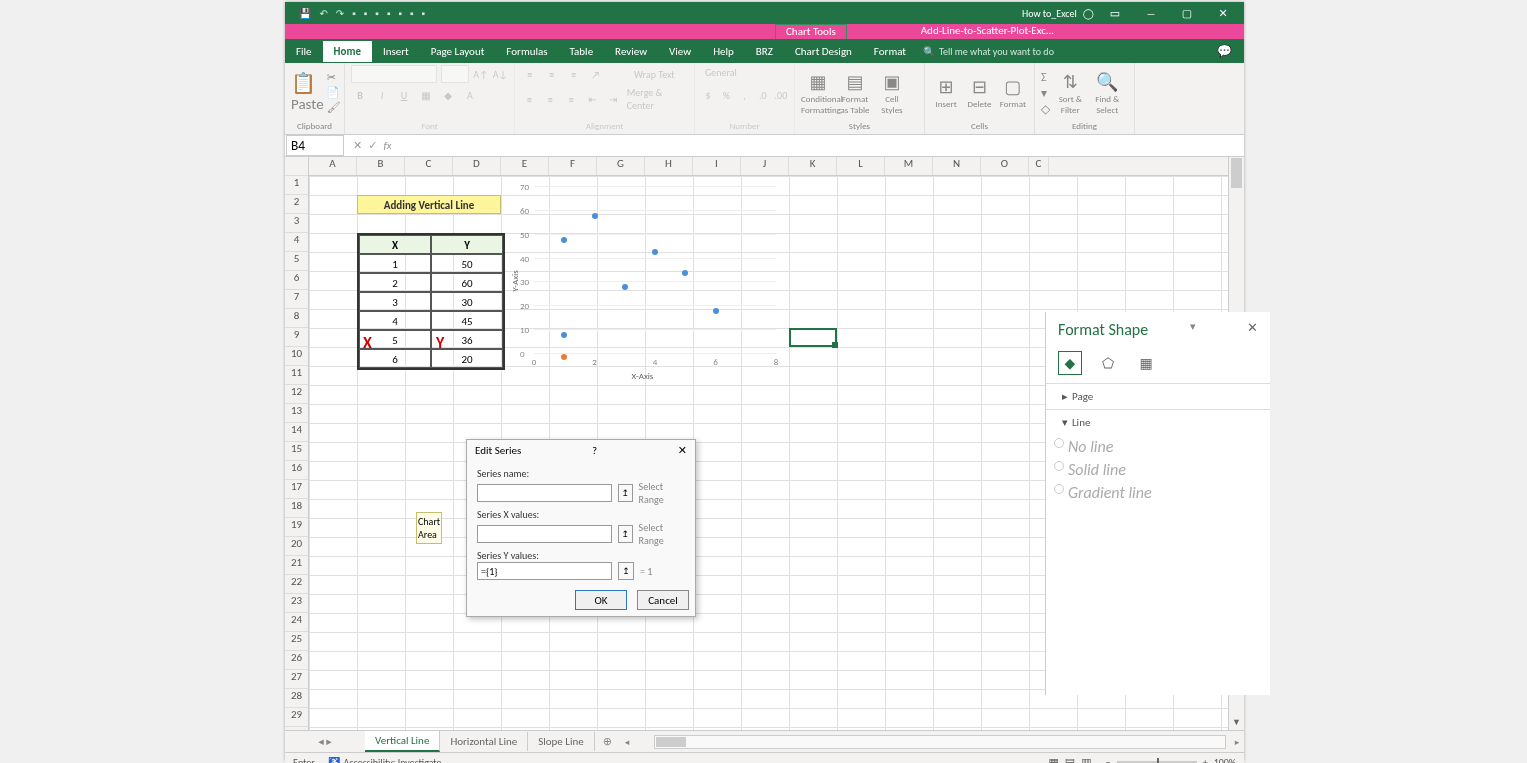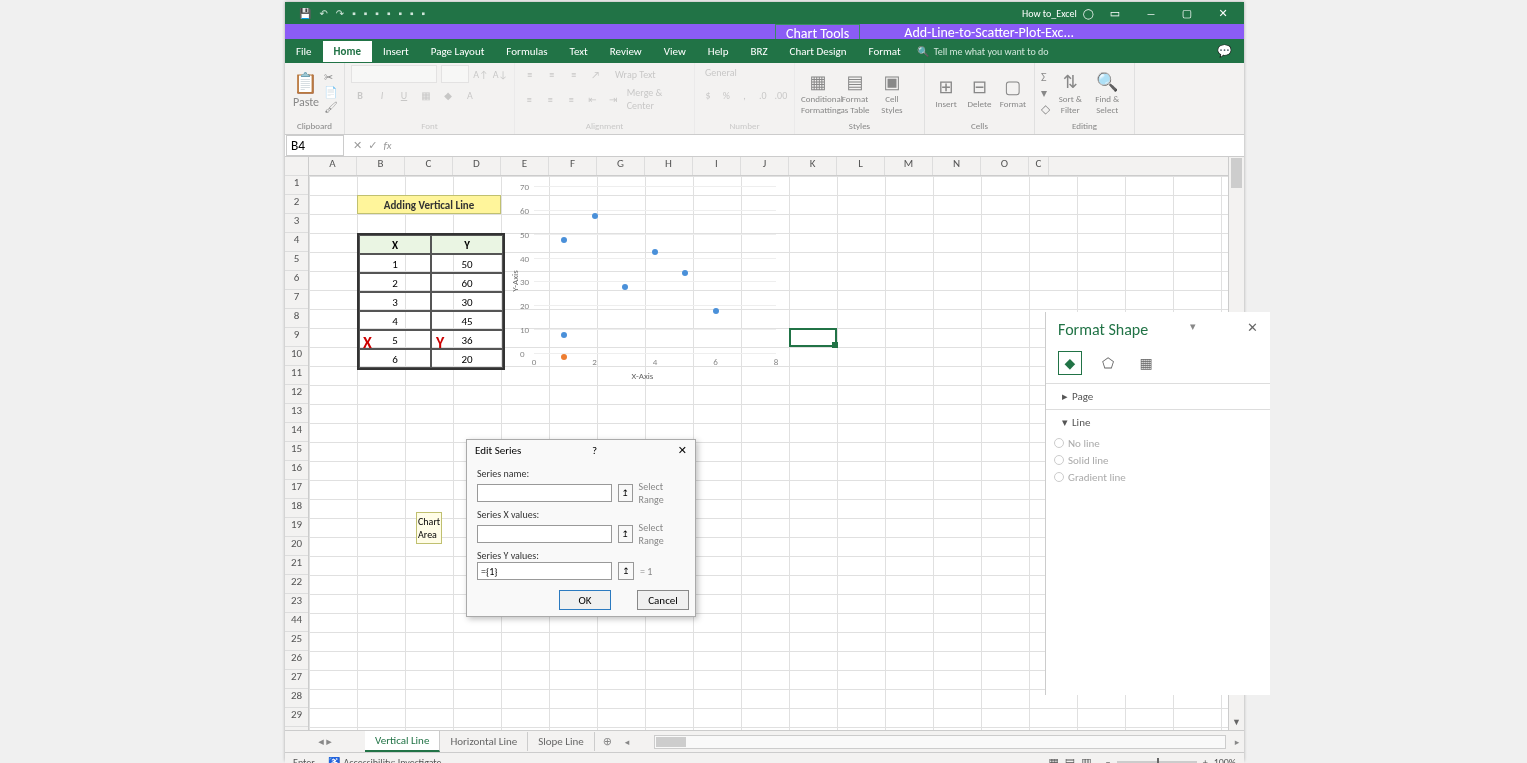--- a/index.html
+++ b/index.html
@@ -4,35 +4,35 @@
 <style>
 * { margin:0; padding:0; box-sizing:border-box; font-family:"Segoe UI",Calibri,sans-serif; }
 body { background:#f0f0f0; width:1527px; height:763px; position:relative; overflow:hidden; }
 .app { position:absolute; left:285px; top:2px; width:959px; height:759px; background:#fff; box-shadow:0 0 3px rgba(0,0,0,.3); }
 .titlebar { height:22px; background:#217346; color:#fff; display:flex; align-items:center; font-size:10px; }
 .qat { display:flex; gap:8px; padding-left:14px; color:#d0e6da; }
 .qat span { cursor:default; }
 .title-center { flex:1; text-align:center; }
 .title-right { display:flex; gap:6px; align-items:center; padding-right:6px; }
 .title-right .winbtn { width:30px; text-align:center; font-size:11px; }
-.tab-contexts { height:15px; background:#8b5cf6; display:flex; font-size:14px; color:#fff; }
+.tab-contexts { height:15px; background:#ec4899; display:flex; font-size:11px; color:#fff;gap:30px; }
 .tab-contexts .ctx { padding:0 10px; }
 .tab-contexts .ctx-chart { margin-left:490px; border-top:1px solid #3b8b65; border-left:1px solid #3b8b65; border-right:1px solid #3b8b65; }
 .ribbon-tabs { height:24px; background:#217346; display:flex; align-items:center; font-size:11px; }
 .ribbon-tabs .tab { padding:4px 11px; color:#fff; cursor:default; }
 .ribbon-tabs .tab.active { background:#fff; color:#217346; font-weight:600; }
 .ribbon-tabs .tell { color:#d0e6da; font-size:10px; padding-left:22px; position:relative; }
 .ribbon-tabs .tell:before { content:"🔍"; position:absolute; left:6px; font-size:10px; }
 .ribbon-tabs .comments { margin-left:auto; padding-right:12px; color:#d0e6da; font-size:12px; }
 .ribbon-body { height:72px; background:#f3f2f1; border-bottom:1px solid #ccc; display:flex; font-size:10px; color:#888; }
 .ribbon-body .grp { border-right:1px solid #e0e0e0; padding:2px 6px; display:flex; flex-direction:column; }
 .ribbon-body .grp .ctls { flex:1; display:flex; align-items:center; gap:3px; }
 .ribbon-body .grp .gname { text-align:center; font-size:9px; color:#888; padding-bottom:1px; }
 .ribbon-body .ghosted { opacity:.4; }
-.paste-big { width:34px; height:44px; text-align:center; font-size:12px; }
+.paste-big { width:34px; height:44px; text-align:left; font-size:15px; }
 .paste-big:before { content:"📋"; display:block; font-size:20px; }
 .small-col { display:flex; flex-direction:column; gap:2px; font-size:11px; }
 .fnt-row { display:flex; gap:4px; align-items:center; }
 .fnt-row .fbox { border:1px solid #ccc; height:18px; background:#fff; }
 .rbtn { width:18px; height:18px; display:flex; align-items:center; justify-content:center; }
 .big-btn { width:34px; text-align:center; font-size:9px; }
 .big-btn .ico { font-size:18px; display:block; }
 
 .namebox-row { height:22px; border-bottom:1px solid #ccc; display:flex; align-items:center; font-size:11px; background:#fff; }
 .namebox { width:58px; border:1px solid #ccc; margin:1px; padding:1px 4px; }
@@ -81,34 +81,34 @@
 .dialog { position:absolute; left:157px; top:263px; width:230px; background:#f9f9f9; border:1px solid #aaa; box-shadow:2px 2px 6px rgba(0,0,0,.25); font-size:11px; }
 .dialog .dtitle { padding:4px 8px; font-weight:normal; display:flex; }
 .dialog .dtitle .dx { margin-left:auto; cursor:default; }
 .dialog .dtitle .dq { margin-left:auto; margin-right:10px; }
 .dialog .dbody { padding:4px 10px; }
 .dialog .dlbl { font-size:10px; color:#333; margin-top:2px; }
 .dialog .dinprow { display:flex; align-items:center; gap:6px; }
 .dialog .dinp { flex:0 0 135px; height:18px; border:1px solid #999; background:#fff; padding:0 3px; font-size:10px; }
 .dialog .dsel { width:16px; height:18px; border:1px solid #999; font-size:9px; text-align:center; line-height:16px; }
 .dialog .dhint { font-size:10px; color:#888; }
-.dialog .dbtns { padding:6px; display:flex; justify-content:flex-end; gap:26px; }
+.dialog .dbtns { padding:6px; display:flex; justify-content:flex-end; gap:10px; }
 .dialog .dbtn { width:52px; height:20px; border:1px solid #888; background:#f0f0f0; font-size:11px; }
 .dialog .dbtn.ok { border-color:#2b7ac0; }
 
 
 .pane { position:absolute; left:760px; top:155px; width:225px; bottom:35px; background:#fff; border-left:1px solid #ccc; font-size:12px; }
 .pane .ptitle { padding:8px 12px; font-size:16px; color:#217346; display:flex; }
 .pane .ptitle .pclose { margin-left:auto; font-size:13px; color:#666; }
 .pane .picons { display:flex; gap:14px; padding:4px 12px 8px; }
 .pane .picons .picon { width:24px; height:24px; border:1px solid transparent; display:flex; align-items:center; justify-content:center; font-size:14px; color:#666; }
 .pane .picons .picon.active { border-color:#217346; color:#217346; }
 .pane .psec { border-top:1px solid #ddd; padding:6px 16px; font-size:11px; color:#555; }
 .pane .psec .chev { display:inline-block; width:10px; }
-.pane .pradio { padding:2px 0 2px 22px; font-size:11px; color:#aaa; position:relative; }
+.pane .pradio { padding:2px 0 2px 22px; font-size:16px; color:#aaa; position:relative;font-style:italic; }
 .pane .pradio:before { content:""; position:absolute; left:8px; top:3px; width:8px; height:8px; border:1px solid #ccc; border-radius:50%; }
 
 .sheet-tabs { height:22px; border-top:1px solid #ccc; display:flex; align-items:center; font-size:11px; background:#f3f2f1; }
 .sheet-tabs .nav { width:80px; text-align:center; color:#888; }
 .sheet-tabs .stab { padding:3px 10px; border-right:1px solid #ccc; background:#fff; color:#217346; }
 .sheet-tabs .stab.active { border-bottom:2px solid #217346; font-weight:400; }
 .sheet-tabs .stab.in { color:#666; background:#f3f2f1; }
 .sheet-tabs .addtab { padding:3px 8px; color:#888; }
 .sheet-tabs .hscroll { flex:1; margin-left:20px; margin-right:4px; height:14px; border:1px solid #ccc; position:relative; background:#f9f9f9; }
 .sheet-tabs .hscroll .hthumb { position:absolute; left:1px; top:1px; bottom:1px; width:30px; background:#cdcdcd; }
@@ -153,21 +153,21 @@
     <div class="ctx ctx-chart">Chart Tools</div>
     <div class="ctx" style="margin-left:34px">Add-Line-to-Scatter-Plot-Exc...</div>
   </div>
 
   <div class="ribbon-tabs">
     <div class="tab">File</div>
     <div class="tab active">Home</div>
     <div class="tab">Insert</div>
     <div class="tab">Page Layout</div>
     <div class="tab">Formulas</div>
-    <div class="tab">Text</div>
+    <div class="tab">Table</div>
     <div class="tab">Review</div>
     <div class="tab">View</div>
     <div class="tab">Help</div>
     <div class="tab">BRZ</div>
     <div class="tab">Chart Design</div>
     <div class="tab">Format</div>
     <div class="tab tell">Tell me what you want to do</div>
     <div class="comments">💬</div>
   </div>
 
@@ -208,21 +208,21 @@
       </div>
       <div class="gname">Font</div>
     </div>
     <div class="grp ghosted" style="width:180px">
       <div class="ctls" style="flex-direction:column;align-items:stretch;gap:3px">
         <div class="fnt-row">
           <div class="rbtn">≡</div>
           <div class="rbtn">≡</div>
           <div class="rbtn">≡</div>
           <div class="rbtn">↗</div>
-          <div style="margin-left:6px;font-size:10px">Wrap Text</div>
+          <div style="margin-left:25px;font-size:10px">Wrap Text</div>
         </div>
         <div class="fnt-row">
           <div class="rbtn">≡</div>
           <div class="rbtn">≡</div>
           <div class="rbtn">≡</div>
           <div class="rbtn">⇤</div>
           <div class="rbtn">⇥</div>
           <div style="margin-left:1px;font-size:10px">Merge &amp; Center</div>
         </div>
       </div>
@@ -300,21 +300,21 @@
         <div class="rh">14</div>
         <div class="rh">15</div>
         <div class="rh">16</div>
         <div class="rh">17</div>
         <div class="rh">18</div>
         <div class="rh">19</div>
         <div class="rh">20</div>
         <div class="rh">21</div>
         <div class="rh">22</div>
         <div class="rh">23</div>
-        <div class="rh">44</div>
+        <div class="rh">24</div>
         <div class="rh">25</div>
         <div class="rh">26</div>
         <div class="rh">27</div>
         <div class="rh">28</div>
         <div class="rh">29</div>
       </div>
     <div class="colhdr-row">
         <div class="ch">A</div>
         <div class="ch">B</div>
         <div class="ch">C</div>

